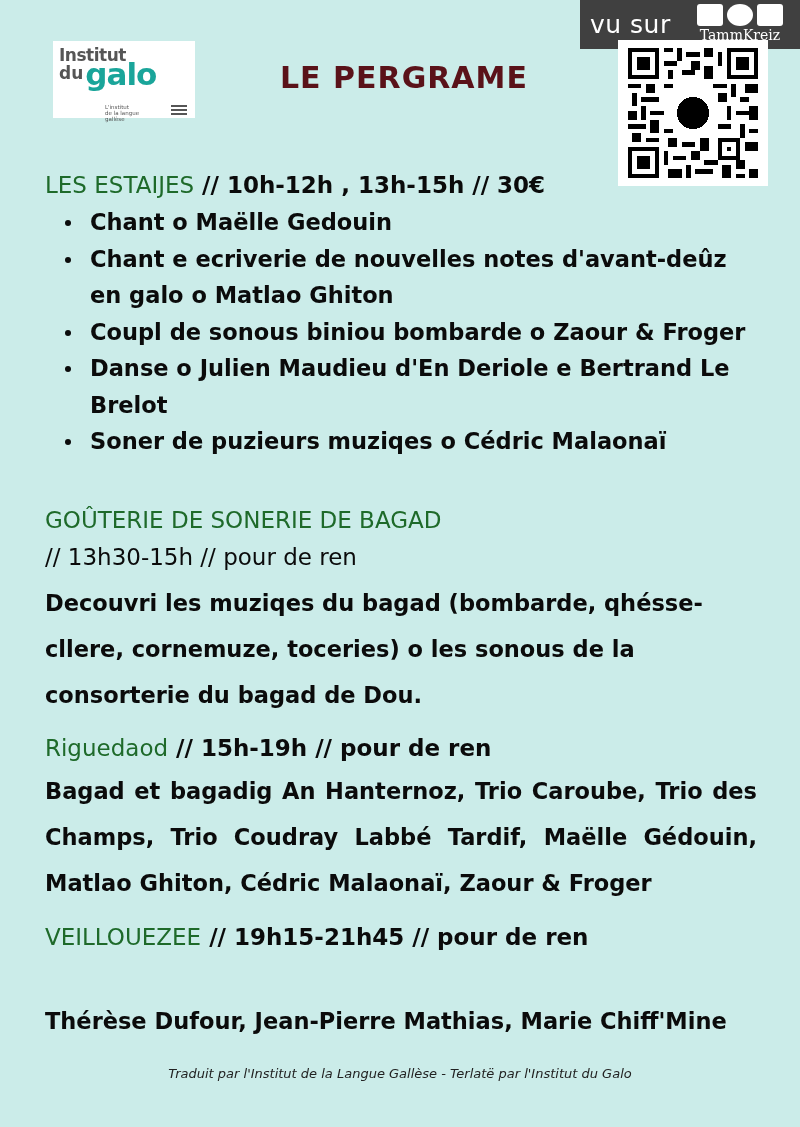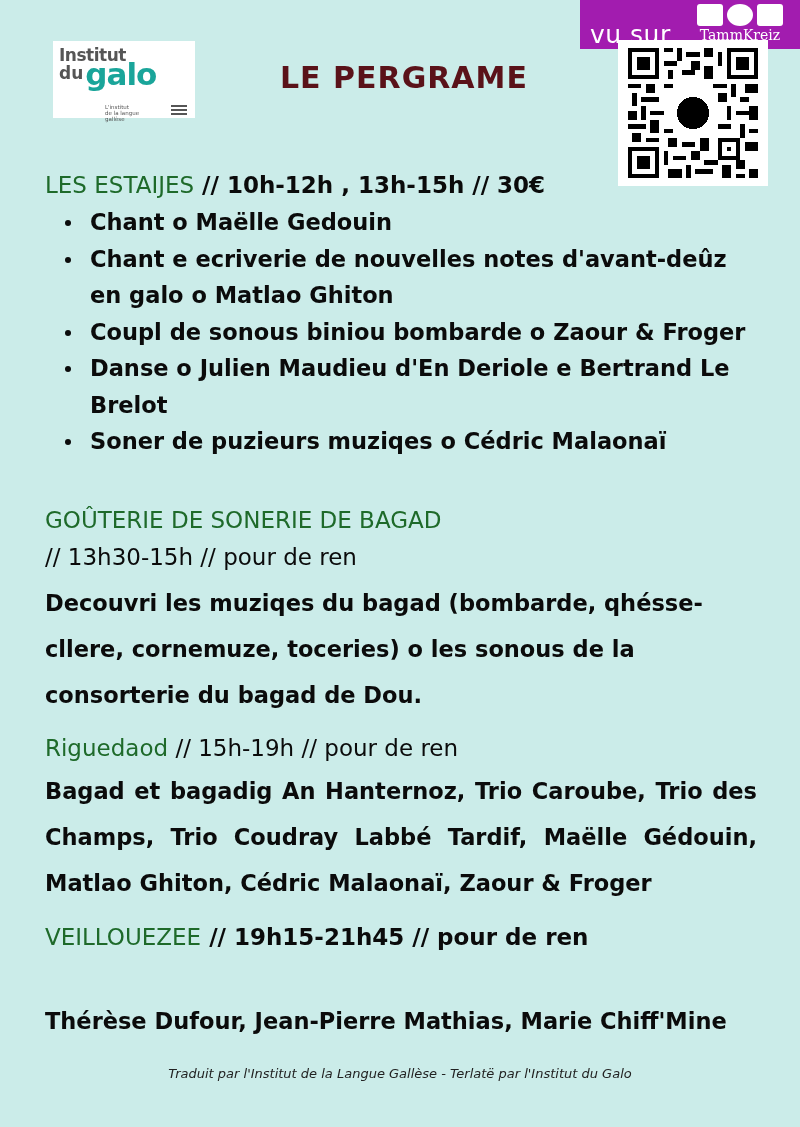--- a/index.html
+++ b/index.html
@@ -29,21 +29,21 @@
     
     .title {
       position: absolute; left: 280px; top: 60px;
       font-size: 30px; font-weight: bold; color: #5a1219;
       letter-spacing: 1px;
     }
 
     
     .vusur {
       position: absolute; left: 580px; top: 0; width: 220px; height: 49px;
-      background: #a21caf; display: flex; align-items: flex-end;
+      background: #404040; display: flex; align-items: center;
     }
     .vusur .txt { color: #ffffff; font-size: 25px; margin-left: 10px; letter-spacing: 0.5px; }
     .vusur .brand { position: absolute; left: 102px; top: 4px; width: 116px; height: 44px; }
     .vusur .brand .icons { display: flex; gap: 4px; justify-content: center; }
     .vusur .brand .ic { width: 26px; height: 22px; background: #ffffff; border-radius: 3px; }
     .vusur .brand .ic.c { border-radius: 50%; }
     .vusur .brand .name { color: #ffffff; font-family: "DejaVu Serif", serif; font-size: 14px; text-align: center; margin-top: 1px; }
 
     
     .qr {
@@ -192,21 +192,21 @@
     <li>Coupl de sonous biniou bombarde o Zaour &amp; Froger</li>
     <li>Danse o Julien Maudieu d'En Deriole e Bertrand Le Brelot</li>
     <li>Soner de puzieurs muziqes o Cédric Malaonaï</li>
   </ul>
 
   <div class="section-head green" style="top:505px;">GOÛTERIE DE SONERIE DE BAGAD</div>
   <div class="section-head" style="top:542px; font-weight:normal;"> // 13h30-15h // pour de ren</div>
   <div class="para" style="top:580px; width:680px;">Decouvri les muziqes du bagad (bombarde, qhésse-cllere, cornemuze, toceries) o les sonous de la consorterie du bagad de Dou.</div>
 
   <div class="section-head" style="top:733px;">
-    <span class="green">Riguedaod</span><span style="font-weight:normal;margin-top:45px;"> // 15h-19h // pour de ren</span>
+    <span class="green">Riguedaod</span><span style="font-weight:bold;margin-top:45px;"> // 15h-19h // pour de ren</span>
   </div>
   <div class="para justify" style="top:768px;">Bagad et bagadig An Hanternoz, Trio Caroube, Trio des Champs, Trio Coudray Labbé Tardif, Maëlle Gédouin, Matlao Ghiton, Cédric Malaonaï, Zaour &amp; Froger</div>
 
   <div class="section-head" style="top:922px;">
     <span class="green">VEILLOUEZEE</span><span style="font-weight:bold;"> // 19h15-21h45 // pour de ren</span>
   </div>
   <div class="para" style="top:998px;">Thérèse Dufour, Jean-Pierre Mathias, Marie Chiff'Mine</div>
 
   <div class="footer">Traduit par l'Institut de la Langue Gallèse - Terlatë par l'Institut du Galo</div>
 

